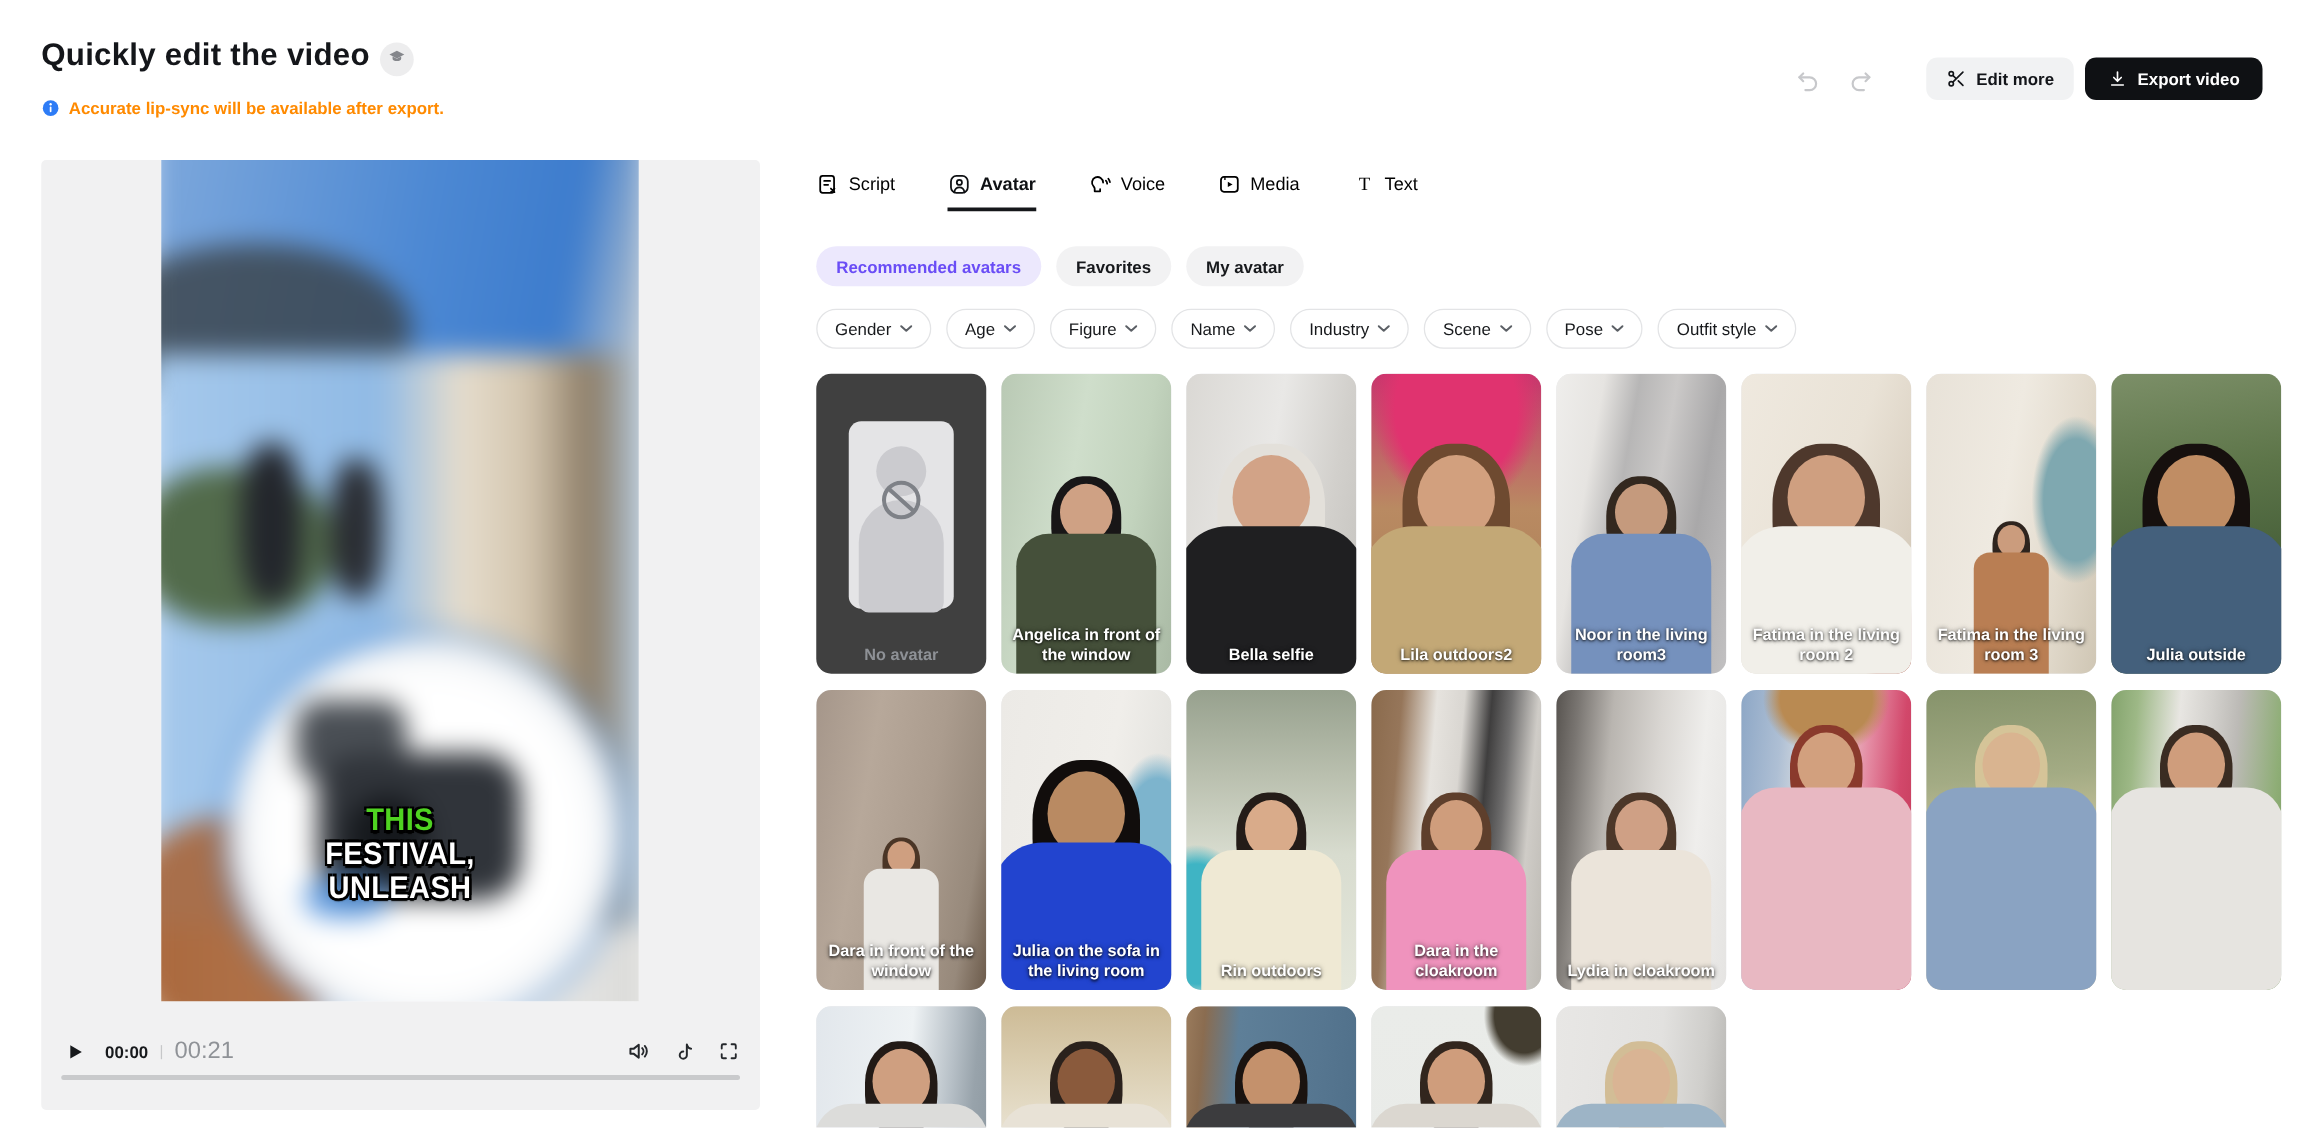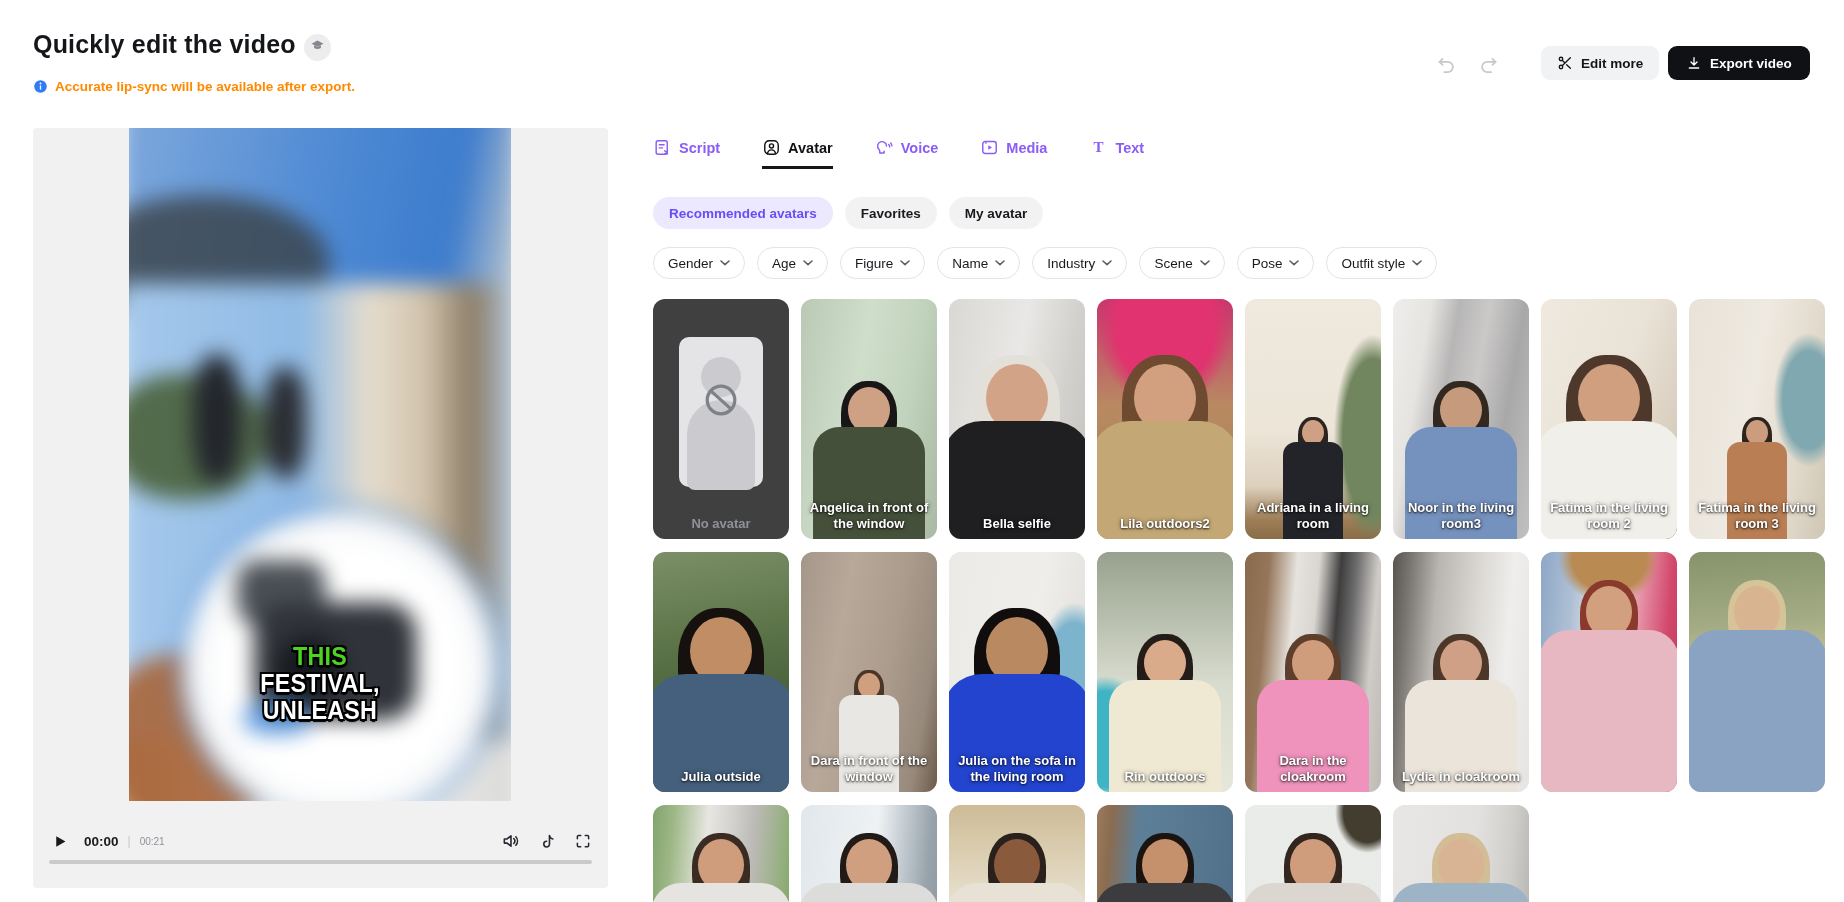--- a/index.html
+++ b/index.html
@@ -39,28 +39,28 @@
   .v-camblue { left:118px; top:562px; width:64px; height:32px; background:#3f86d8; border-radius:40%; opacity:.8; }
   .v-bottom { left:0; top:600px; width:100%; height:80px;
     background:linear-gradient(90deg,#b98a5e 0%,#d9c9ae 16%,#f0f0ee 40%,#ffffff 58%,#e9e9e7 78%,#d9d9d7 100%); }
   #caption { position:absolute; left:0; top:515px; width:100%; text-align:center; line-height:27px;
     font-size:25px; font-weight:800; letter-spacing:.3px; color:#fff; transform:scaleX(.93); z-index:3;
     text-shadow:-2px -2px 0 #000, 2px -2px 0 #000, -2px 2px 0 #000, 2px 2px 0 #000, 0 3px 1px #000; }
   #controls { position:absolute; left:16px; right:16px; top:700px; height:26px; display:flex; align-items:center; }
   #play-btn { width:22px; height:22px; color:#17191c; display:flex; align-items:center; justify-content:center; cursor:pointer; }
   .time-cur { margin-left:13px; font-size:13.5px; font-weight:700; color:#17191c; }
   .time-div { margin:0 9px; color:#c6c7c9; font-size:12px; }
-  .time-dur { font-size:10px; font-weight:500; color:#8f9297;text-align:center; }
+  .time-dur { font-size:19px; font-weight:500; color:#8f9297;text-align:center; }
   .ctrl-icons { margin-left:auto; display:flex; align-items:center; gap:17px; color:#25282c; }
   .ctrl-icons span { display:flex; cursor:pointer; }
   #progress { position:absolute; left:16px; right:16px; top:732px; height:4px; background:#c9cacc; border-radius:2px; cursor:pointer; }
 
   
   #tabs { position:absolute; left:653px; top:138px; display:flex; gap:42px; }
-  .tab { display:flex; align-items:center; gap:7px; padding-bottom:9px; cursor:pointer; color:#8b5cf6; font-size:14.5px; font-weight:700; border-bottom:3px solid transparent; }
+  .tab { display:flex; align-items:center; gap:7px; padding-bottom:9px; cursor:pointer; color:#000000; font-size:14.5px; font-weight:400; border-bottom:3px solid transparent; }
   .tab.active { color:#0f1114; font-weight:700; border-bottom-color:#15171a; }
   .tab .ticon { display:flex; }
 
   #chips { position:absolute; left:653px; top:197px; display:flex; gap:12px; }
   .chip { height:32px; padding:0 16px; display:inline-flex; align-items:center; border:none; border-radius:17px; background:#f2f2f3; color:#17191c; font-family:inherit; font-size:13.5px; font-weight:700; cursor:pointer; }
   .chip.active { background:#ece8fd; color:#6a4df6; }
 
   #filters { position:absolute; left:653px; top:247px; display:flex; gap:12px; }
   .fpill { height:32px; padding:0 14px; display:inline-flex; align-items:center; gap:7px; background:#fff; border:1px solid #e3e4e6; border-radius:17px; font-family:inherit; font-size:13.5px; font-weight:500; color:#17191c; cursor:pointer; }
 
@@ -365,30 +365,20 @@
         <div class="photo" style="background: radial-gradient(80% 55% at 50% 12%, rgb(224, 51, 111) 0px, rgb(224, 51, 111) 45%, rgba(224, 51, 111, 0) 62%), linear-gradient(rgb(200, 53, 109) 0%, rgb(185, 138, 98) 45%, rgb(165, 124, 82) 100%);">
           <div class="person p-near" style="--skin: #d2a07e; --hair: #6e4a30; --outfit: #c3a876;">
             <div class="hair"></div>
             <div class="head"></div>
             <div class="torso"></div>
           </div>
         </div>
         <div class="card-label">Lila outdoors2</div>
       </div>
       <div class="card">
-        <div class="photo" style="background: radial-gradient(40% 60% at 94% 58%, rgb(113, 134, 94) 0px, rgb(113, 134, 94) 55%, rgba(113, 134, 94, 0) 72%), linear-gradient(rgb(239, 233, 222) 0%, rgb(236, 229, 216) 55%, rgb(221, 208, 189) 78%, rgb(157, 126, 87) 92%, rgb(138, 108, 71) 100%);">
-          <div class="person p-far" style="--skin: #cfa184; --hair: #2b2420; --outfit: #23242a;">
-            <div class="hair"></div>
-            <div class="head"></div>
-            <div class="torso"></div>
-          </div>
-        </div>
-        <div class="card-label">Adriana in a living room</div>
-      </div>
-      <div class="card">
         <div class="photo" style="background: linear-gradient(100deg, rgb(239, 238, 236) 0%, rgb(230, 228, 225) 22%, rgb(183, 182, 182) 38%, rgb(203, 201, 200) 55%, rgb(169, 168, 169) 75%, rgb(194, 193, 194) 100%);">
           <div class="person p-mid" style="--skin: #c59a7d; --hair: #33281f; --outfit: #7591bd;">
             <div class="hair"></div>
             <div class="head"></div>
             <div class="torso"></div>
           </div>
         </div>
         <div class="card-label">Noor in the living room3</div>
       </div>
       <div class="card">

